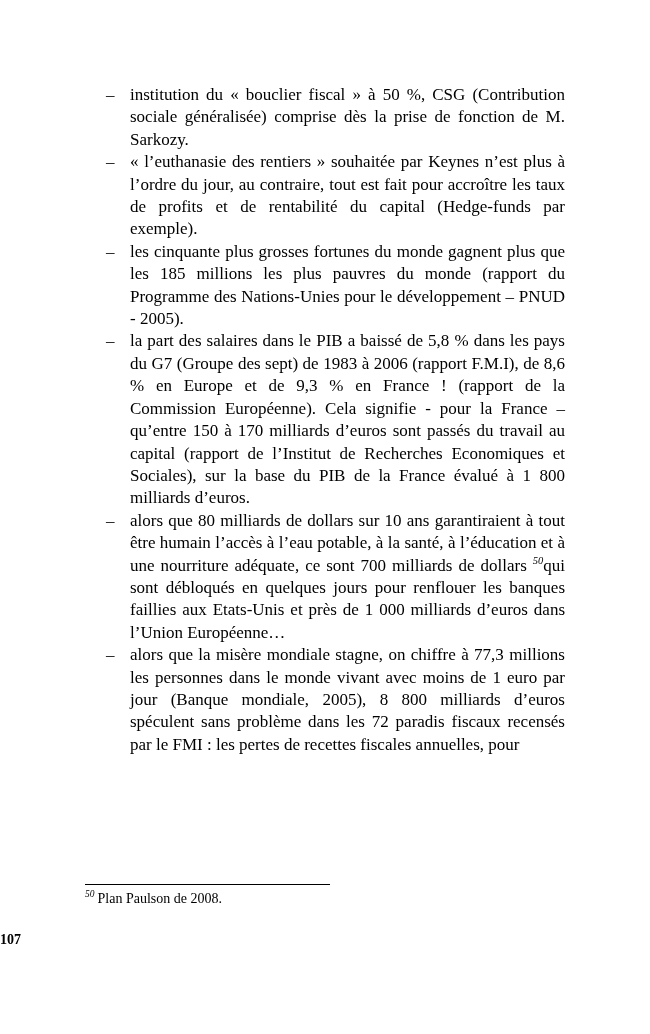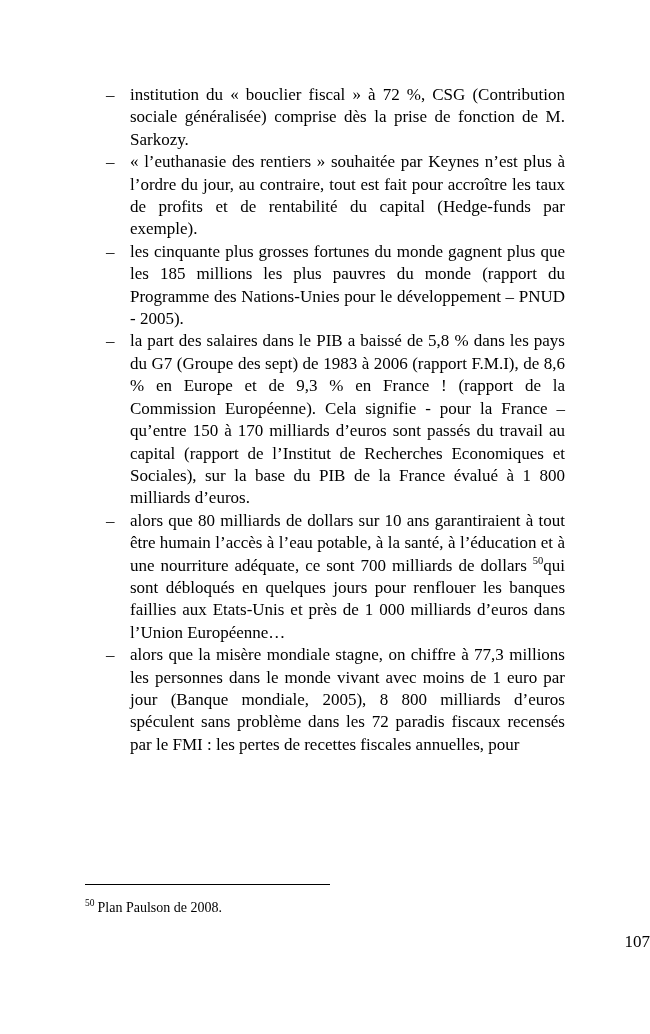--- a/index.html
+++ b/index.html
@@ -38,60 +38,62 @@
     box-sizing: border-box;
   }
   .btext {
     flex: 1;
     text-align: justify;
   }
   sup {
     font-size: 10.5px;
     line-height: 0;
     vertical-align: super;
+    font-style: italic;
   }
   .footnote-area {
     position: absolute;
     top: 884px;
     left: 85px;
     width: 480px;
   }
   .footnote-rule {
     width: 245px;
     height: 0;
     border-top: 1px solid #000000;
   }
   .footnote {
-    margin-top: 14px;
+    margin-top: 5px;
     font-size: 14px;
     line-height: 18px;
   }
   .footnote sup {
     font-size: 9.5px;
     margin-right: 3px;
   }
   .page-number {
     position: absolute;
     top: 932px;
     left: 0;
     width: 650px;
-    text-align: right;
-    font-size: 17px;
+    text-align: left;
+    font-size: 14px;
+    font-weight: bold;
   }
 </style>
 </head>
 <body>
 
 <div class="page">
 
   <div class="content">
 
     <div class="bullet">
       <span class="dash">–</span>
-      <div class="btext">institution du « bouclier fiscal » à 72 %, CSG (Contribution sociale généralisée) comprise dès la prise de fonction de M. Sarkozy.</div>
+      <div class="btext">institution du « bouclier fiscal » à 50 %, CSG (Contribution sociale généralisée) comprise dès la prise de fonction de M. Sarkozy.</div>
     </div>
 
     <div class="bullet">
       <span class="dash">–</span>
       <div class="btext">« l’euthanasie des rentiers » souhaitée par Keynes n’est plus à l’ordre du jour, au contraire, tout est fait pour accroître les taux de profits et de rentabilité du capital (Hedge-funds par exemple).</div>
     </div>
 
     <div class="bullet">
       <span class="dash">–</span>
       <div class="btext">les cinquante plus grosses fortunes du monde gagnent plus que les 185 millions les plus pauvres du monde (rapport du Programme des Nations-Unies pour le développement – PNUD - 2005).</div>

